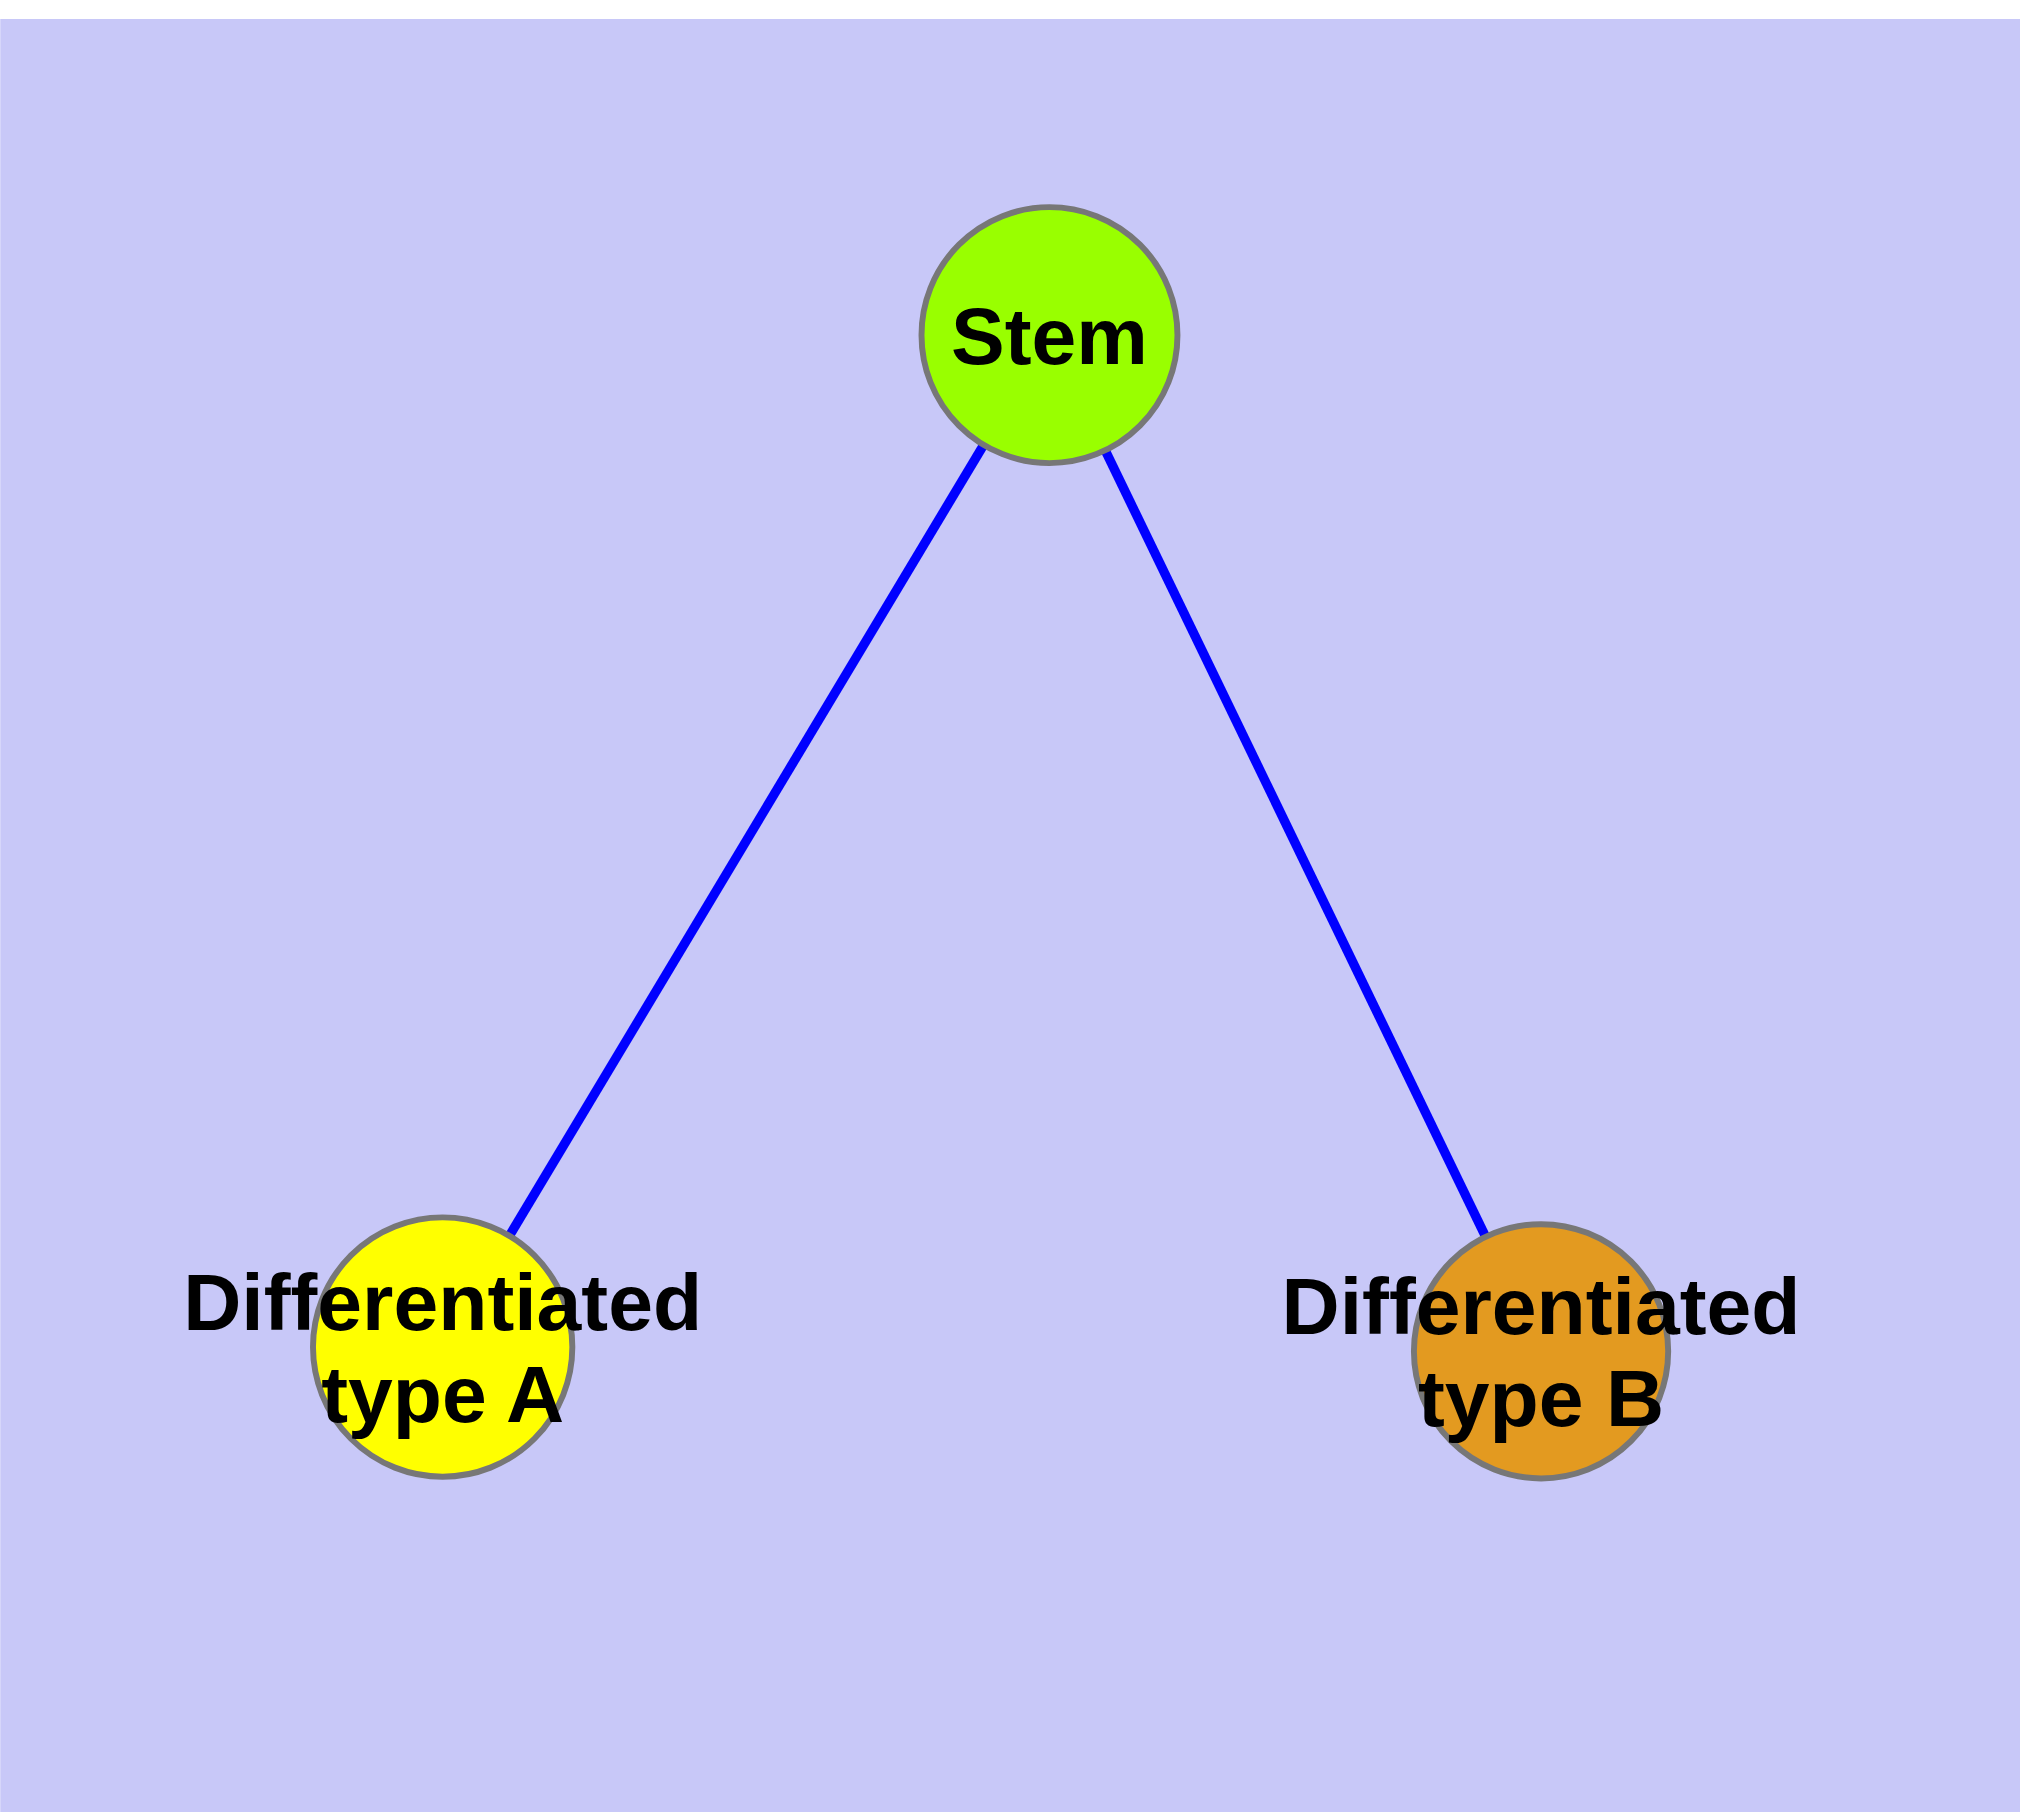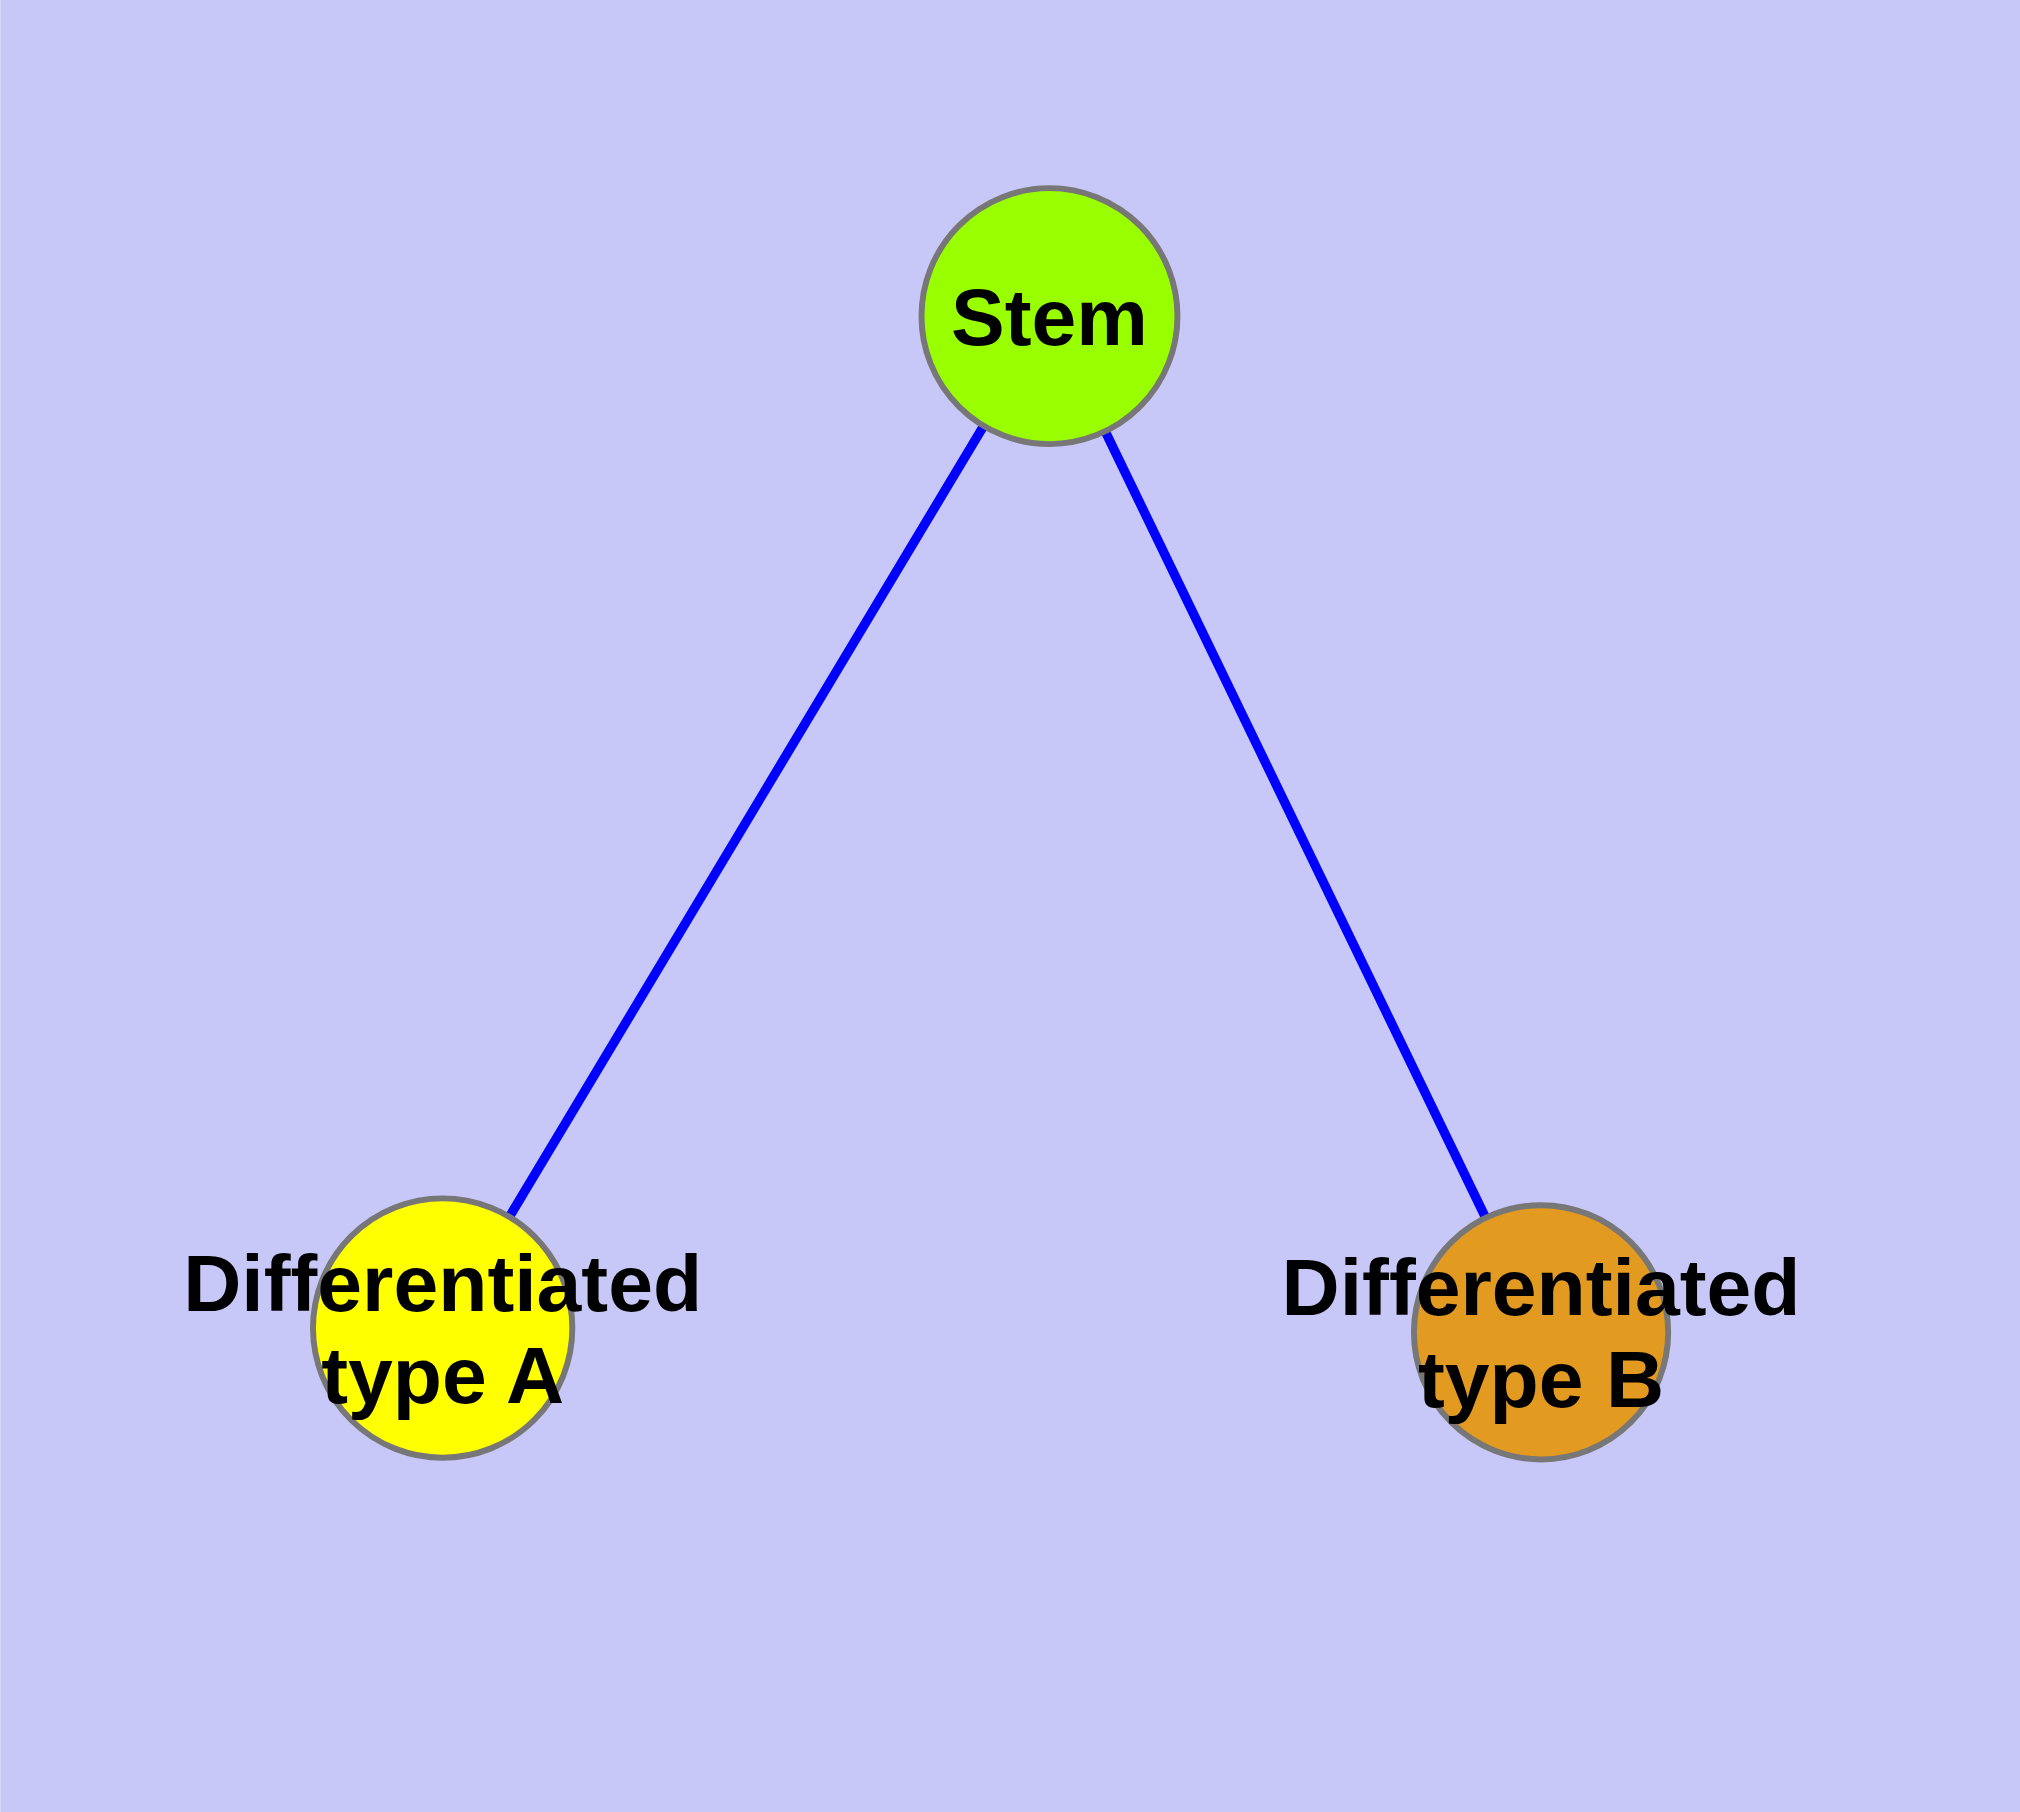--- a/index.html
+++ b/index.html
@@ -8,20 +8,21 @@
   }
   body {
     width: 2021px;
     height: 1812px;
     overflow: hidden;
     font-family: "Liberation Sans", sans-serif;
   }
   #graph-canvas {
     width: 2021px;
     height: 1708px;
+    margin-top: 19px;
   }
   svg {
     display: block;
   }
   .node-label {
     font-family: "Liberation Sans", sans-serif;
     font-weight: bold;
   }
 </style>
 </head>

